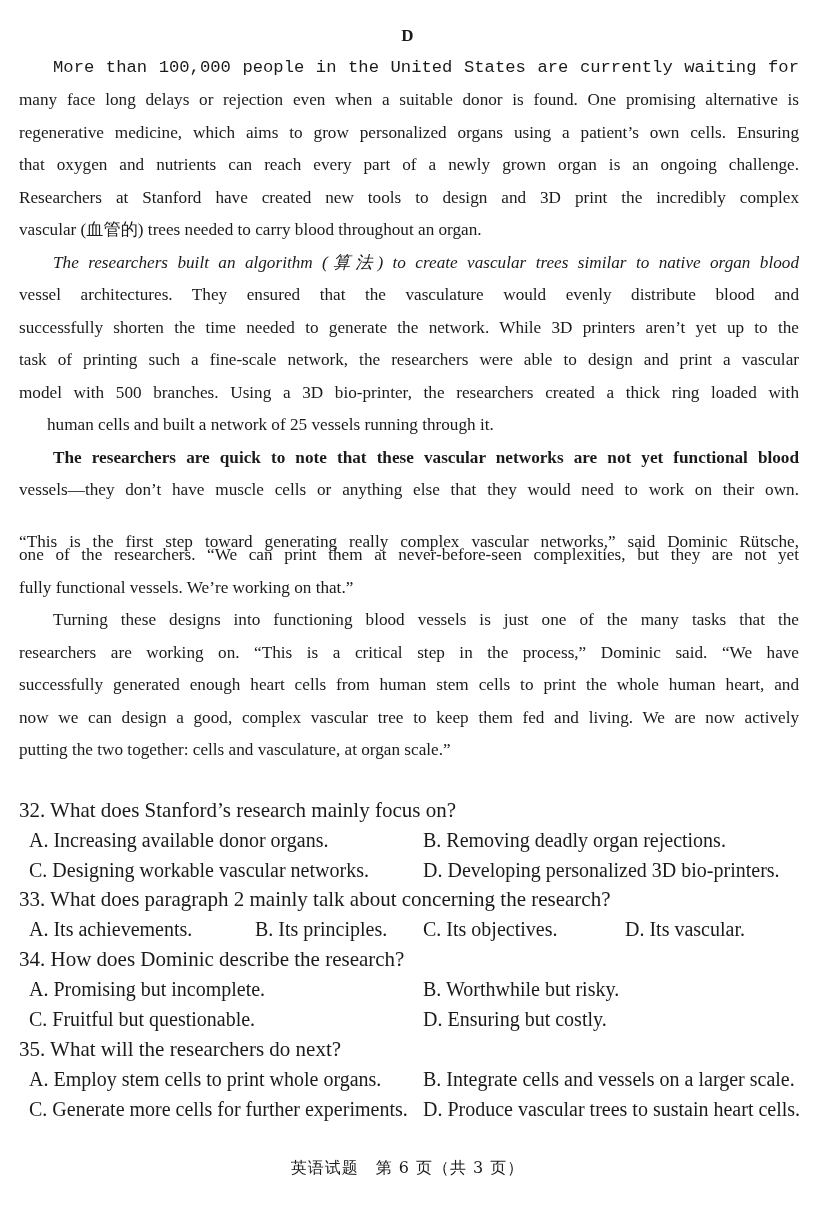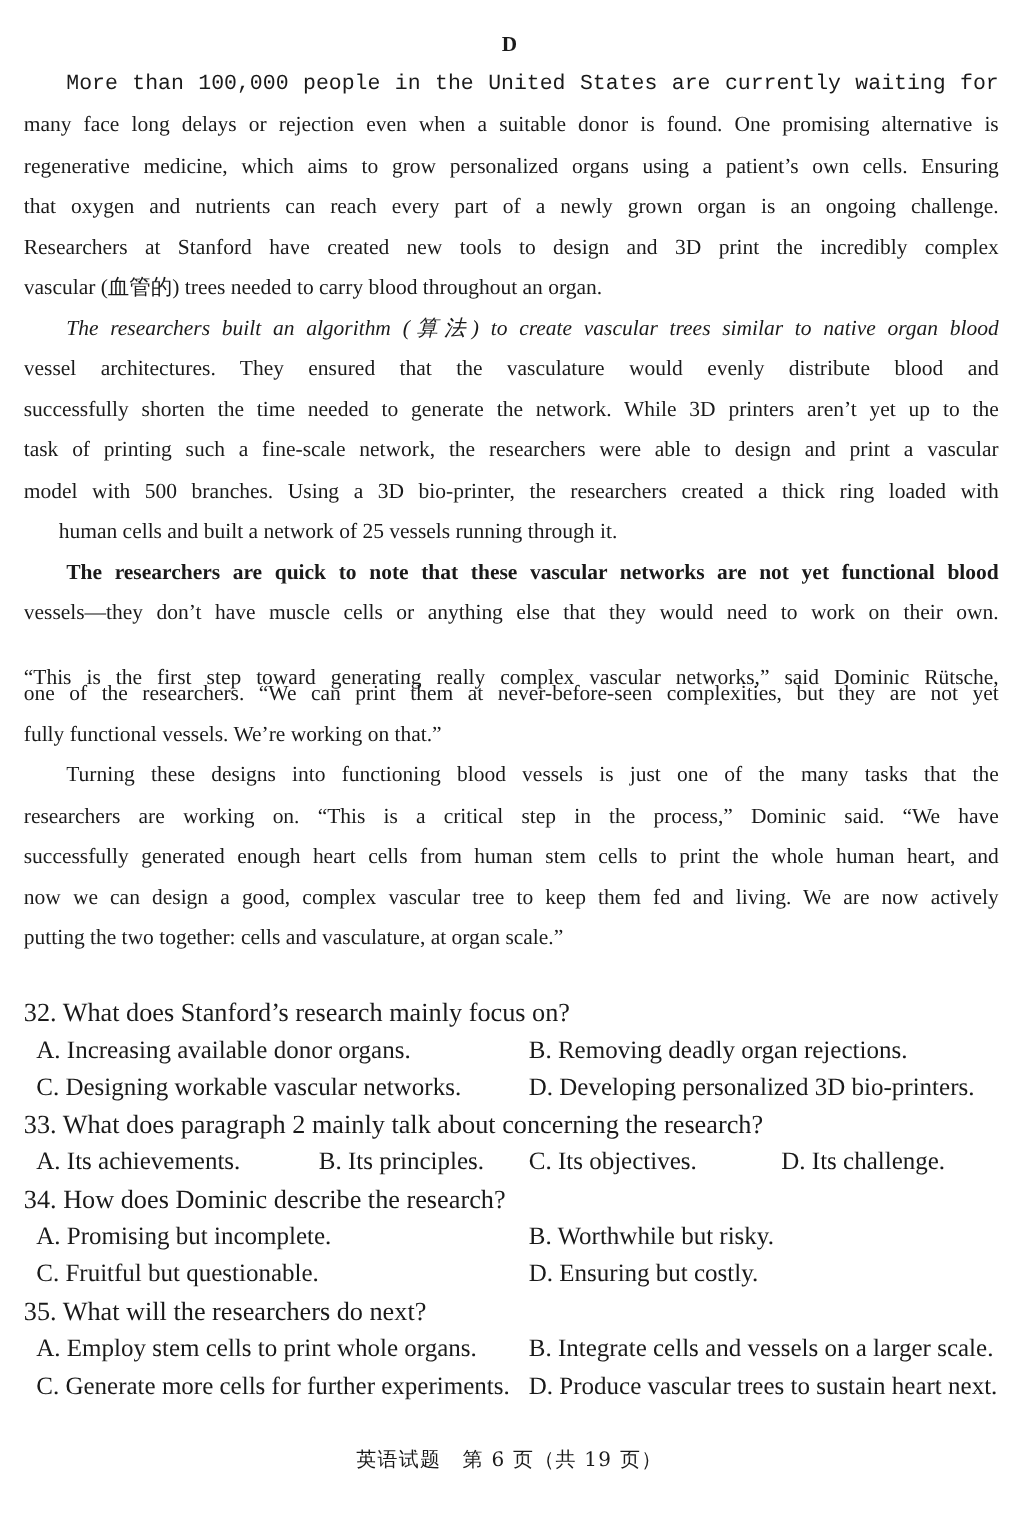--- a/index.html
+++ b/index.html
@@ -61,32 +61,32 @@
   <div class="opt" style="top:829px; left:423px">B. Removing deadly organ rejections.</div>
   <div class="opt" style="top:859px; left:29px">C. Designing workable vascular networks.</div>
   <div class="opt" style="top:859px; left:423px">D. Developing personalized 3D bio-printers.</div>
 </div>
 
 <div>
   <div class="q" style="top:888px">33. What does paragraph 2 mainly talk about concerning the research?</div>
   <div class="opt" style="top:918px; left:29px">A. Its achievements.</div>
   <div class="opt" style="top:918px; left:255px">B. Its principles.</div>
   <div class="opt" style="top:918px; left:423px">C. Its objectives.</div>
-  <div class="opt" style="top:918px; left:625px">D. Its challenge.</div>
+  <div class="opt" style="top:918px; left:625px">D. Its vascular.</div>
 </div>
 
 <div>
   <div class="q" style="top:948px">34. How does Dominic describe the research?</div>
   <div class="opt" style="top:978px; left:29px">A. Promising but incomplete.</div>
   <div class="opt" style="top:978px; left:423px">B. Worthwhile but risky.</div>
   <div class="opt" style="top:1008px; left:29px">C. Fruitful but questionable.</div>
   <div class="opt" style="top:1008px; left:423px">D. Ensuring but costly.</div>
 </div>
 
 <div>
   <div class="q" style="top:1038px">35. What will the researchers do next?</div>
   <div class="opt" style="top:1068px; left:29px">A. Employ stem cells to print whole organs.</div>
   <div class="opt" style="top:1068px; left:423px">B. Integrate cells and vessels on a larger scale.</div>
   <div class="opt" style="top:1098px; left:29px">C. Generate more cells for further experiments.</div>
-  <div class="opt" style="top:1098px; left:423px">D. Produce vascular trees to sustain heart next.</div>
+  <div class="opt" style="top:1098px; left:423px">D. Produce vascular trees to sustain heart cells.</div>
 </div>
 
-<div class="footer">英语试题　第 6 页（共 19 页）</div>
+<div class="footer">英语试题　第 6 页（共 3 页）</div>
 
 </body></html>

